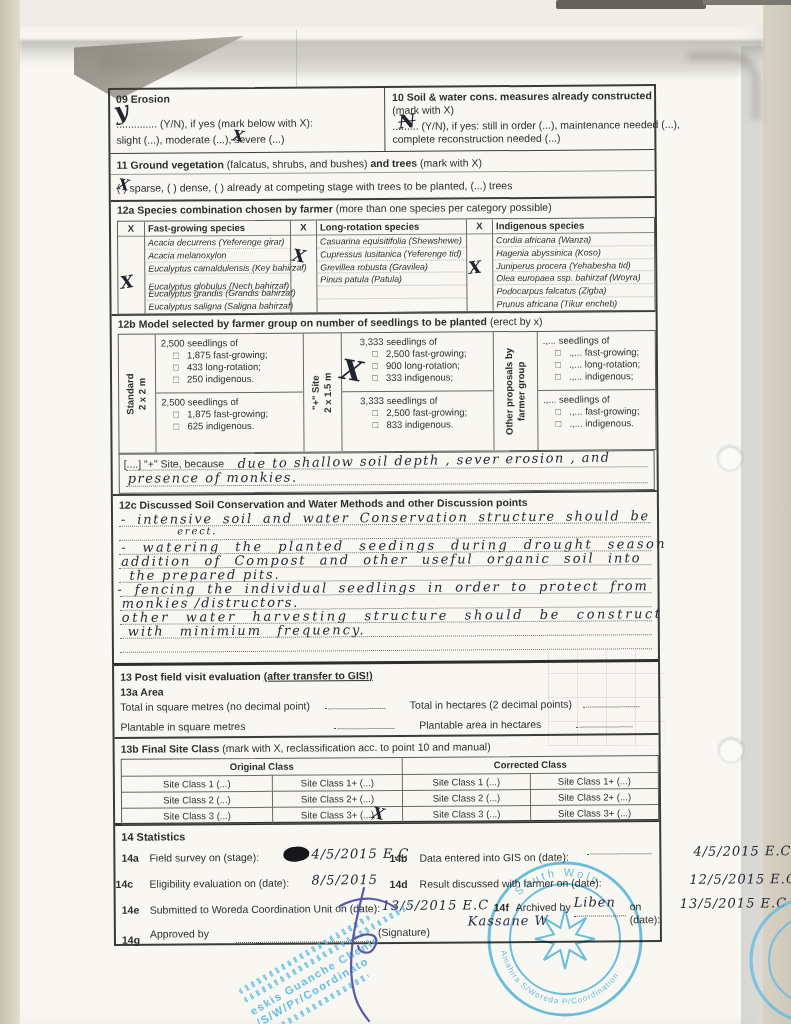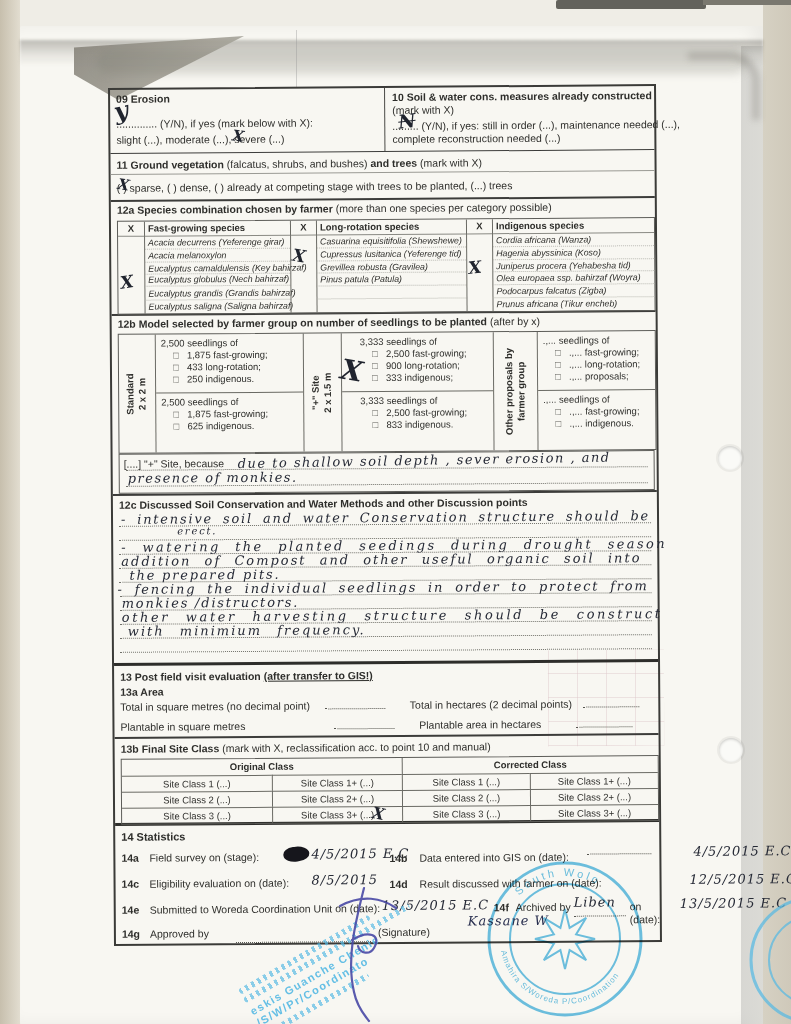--- a/index.html
+++ b/index.html
@@ -117,21 +117,21 @@
 
       <div class="spcol" style="left:0;width:26px;border-left:none">
         <div class="sprow sphead" style="top:0;height:15px;text-align:center;padding-left:0">X</div>
       </div>
 
       <div class="spcol" style="left:26px;width:146px">
         <div class="sprow sphead" style="top:0;height:15px">Fast-growing species</div>
         <div class="sprow" style="top:15px;height:12.8px">Acacia decurrens (Yeferenge girar)</div>
         <div class="sprow" style="top:27.8px;height:12.8px">Acacia melanoxylon</div>
         <div class="sprow" style="top:40.6px;height:12.8px">Eucalyptus camaldulensis (Key bahirzaf)</div>
-        <div class="sprow" style="top:52px;height:12.8px">Eucalyptus globulus (Nech bahirzaf)</div>
+        <div class="sprow" style="top:59px;height:12.8px">Eucalyptus globulus (Nech bahirzaf)</div>
         <div class="sprow" style="top:66.2px;height:12.8px">Eucalyptus grandis (Grandis bahirzaf)</div>
         <div class="sprow" style="top:79px;height:12.8px;border-bottom:none">Eucalyptus saligna (Saligna bahirzaf)</div>
       </div>
 
       <div class="spcol" style="left:172px;width:26px">
         <div class="sprow sphead" style="top:0;height:15px;text-align:center;padding-left:0">X</div>
       </div>
 
       <div class="spcol" style="left:198px;width:150px">
         <div class="sprow sphead" style="top:0;height:15px">Long-rotation species</div>
@@ -159,21 +159,21 @@
 
       <div class="abs hwx" style="left:2px;top:50px;font-size:17px;transform:rotate(-8deg)">X</div>
       <div class="abs hwx" style="left:174px;top:25px;font-size:17px;transform:rotate(10deg)">X</div>
       <div class="abs hwx" style="left:350px;top:38px;font-size:17px;transform:rotate(-6deg)">X</div>
     </div>
   </div>
 
   <div class="sec" style="top:226px;height:180px;border-bottom:2px solid #3c3c3a">
     <div style="padding:2px 0 0 6px">
       <span class="b">12b Model selected by farmer group on number of seedlings to be planted</span>
-      <span>(after by x)</span>
+      <span>(erect by x)</span>
     </div>
     <div class="mdt" style="left:6px;top:18px;width:536px;height:118px">
       <div class="mdcol rot" style="left:0;width:36px;border-left:none">
         <div class="rotin"><span>Standard</span><br>
         <span>2 x 2 m</span></div>
       </div>
       <div class="mdcol" style="left:36px;width:148px">
         <div class="seedcell" style="top:0;height:59px;border-bottom:1px solid #6a6a64">
           <div>2,500 seedlings of</div>
           <div class="seeditem"><span class="cb">□</span><span>1,875 fast-growing;</span></div>
@@ -205,21 +205,21 @@
       </div>
       <div class="mdcol rot" style="left:374px;width:44px">
         <div class="rotin"><span>Other proposals by</span><br>
         <span>farmer group</span></div>
       </div>
       <div class="mdcol" style="left:418px;width:118px">
         <div class="seedcell" style="top:0;height:59px;border-bottom:1px solid #6a6a64">
           <div>.,... seedlings of</div>
           <div class="seeditem"><span class="cb">□</span><span>.,... fast-growing;</span></div>
           <div class="seeditem"><span class="cb">□</span><span>.,... long-rotation;</span></div>
-          <div class="seeditem"><span class="cb">□</span><span>.,... proposals;</span></div>
+          <div class="seeditem"><span class="cb">□</span><span>.,... indigenous;</span></div>
         </div>
         <div class="seedcell" style="top:59px;height:59px">
           <div>.,... seedlings of</div>
           <div class="seeditem"><span class="cb">□</span><span>.,... fast-growing;</span></div>
           <div class="seeditem"><span class="cb">□</span><span>.,... indigenous.</span></div>
         </div>
       </div>
       <div class="abs hwx" style="left:222px;top:20px;font-size:28px;transform:rotate(10deg)">X</div>
     </div>
 
@@ -304,39 +304,39 @@
 
     <span class="abs b" style="left:6px;top:24px">14a</span>
     <span class="abs" style="left:34px;top:24px">Field survey on (stage):</span>
     <div class="abs" style="left:168px;top:20px;width:26px;height:15px;background:#16161c;border-radius:45% 60% 50% 55%;transform:rotate(-8deg)"></div>
     <span class="abs hw" style="left:196px;top:20px;font-size:13px;letter-spacing:1px">4/5/2015 E.C</span>
     <span class="abs b" style="left:274px;top:26px">14b</span>
     <span class="abs" style="left:304px;top:26px">Data entered into GIS on (date):</span>
     <span class="abs dots" style="left:472px;top:20px;width:64px"></span>
     <span class="abs hw" style="left:578px;top:20px;font-size:13px;letter-spacing:1px">4/5/2015 E.C</span>
 
-    <span class="abs b" style="left:6px;top:50px">14c</span>
+    <span class="abs b" style="left:0;top:50px">14c</span>
     <span class="abs" style="left:34px;top:50px">Eligibility evaluation on (date):</span>
     <span class="abs hw" style="left:196px;top:46px;font-size:13px;letter-spacing:1px">8/5/2015</span>
     <span class="abs b" style="left:274px;top:52px">14d</span>
     <span class="abs" style="left:304px;top:52px">Result discussed with farmer on (date):</span>
     <span class="abs hw" style="left:574px;top:48px;font-size:13px;letter-spacing:1px">12/5/2015 E.C</span>
 
     <span class="abs b" style="left:6px;top:76px">14e</span>
     <span class="abs" style="left:34px;top:76px">Submitted to Woreda Coordination Unit on (date):</span>
     <span class="abs hw" style="left:266px;top:72px;font-size:13px;letter-spacing:1px">13/5/2015 E.C</span>
     <span class="abs b" style="left:378px;top:76px">14f</span>
     <span class="abs" style="left:400px;top:76px">Archived by</span>
     <span class="abs dots" style="left:458px;top:82px;width:52px"></span>
     <span class="abs hw" style="left:458px;top:70px;font-size:13px;letter-spacing:1px">Liben</span>
     <span class="abs" style="left:514px;top:76px">on (date):</span>
     <span class="abs hw" style="left:564px;top:72px;font-size:13px;letter-spacing:1px">13/5/2015 E.C</span>
     <span class="abs hw" style="left:352px;top:88px;font-size:13px;letter-spacing:1px;color:#2a3050">Kassane W</span>
 
-    <span class="abs b" style="left:6px;top:100px">14g</span>
+    <span class="abs b" style="left:6px;top:106px">14g</span>
     <span class="abs" style="left:34px;top:100px">Approved by</span>
     <span class="abs dots" style="left:120px;top:106px;width:135px"></span>
     <span class="abs" style="left:262px;top:100px">(Signature)</span>
   </div>
 </div>
 
 <svg class="abs" style="left:478px;top:852px;width:175px;height:175px;z-index:6;opacity:.85;mix-blend-mode:multiply" viewBox="0 0 175 175">
   <g fill="none" stroke="#54b9e4">
     <circle cx="87" cy="87" r="76" stroke-width="3"></circle>
     <circle cx="87" cy="87" r="55" stroke-width="2"></circle>

